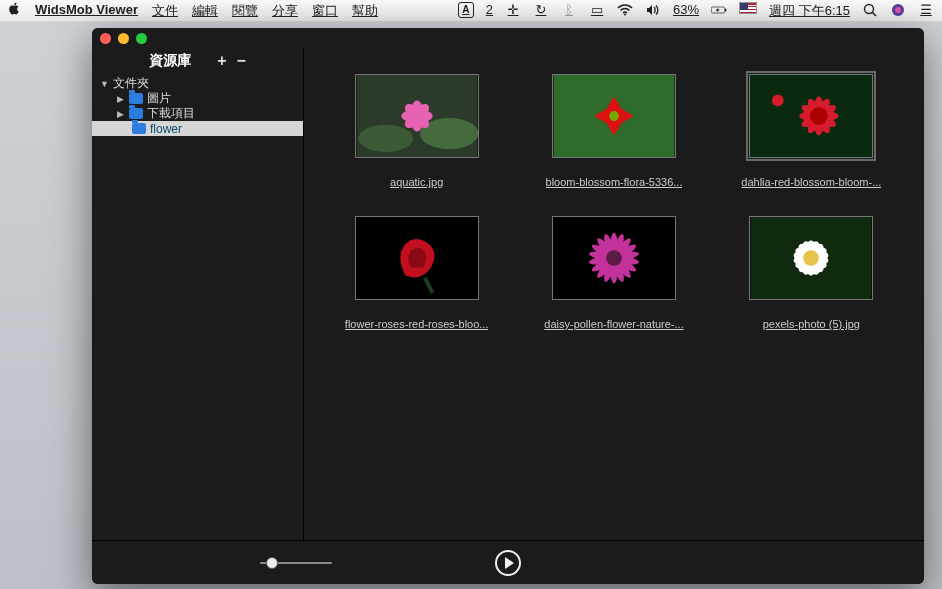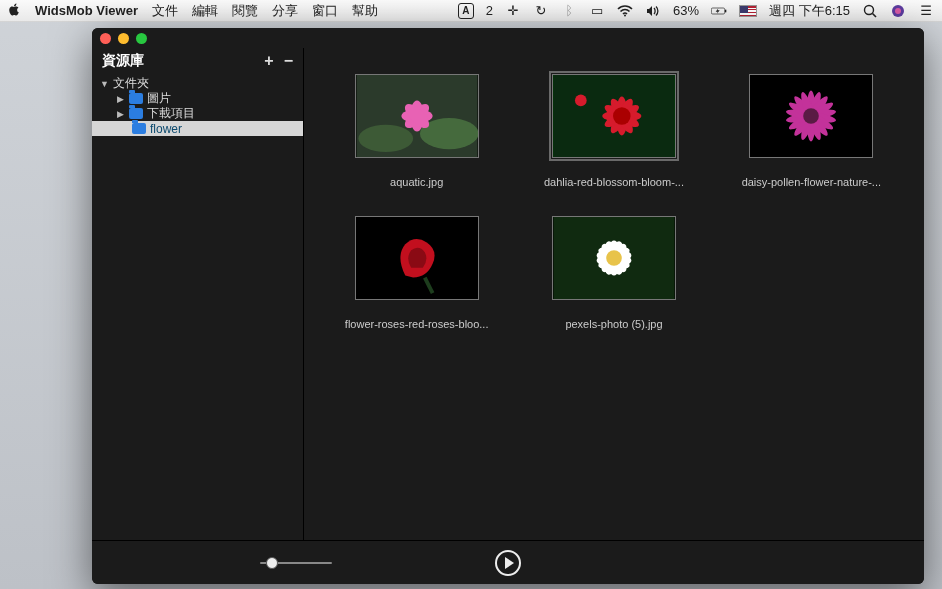--- a/index.html
+++ b/index.html
@@ -5,21 +5,21 @@
   * { box-sizing: border-box; margin: 0; padding: 0; font-family: -apple-system, "Helvetica Neue", Arial, sans-serif; }
   body { width: 942px; height: 589px; background: linear-gradient(#cfd3d8,#bdc1c7); overflow: hidden; font-size: 12px; color: #eee; }
 
   
   .menubar {
     height: 22px; background: linear-gradient(#fafafa,#e9e9e9);
     display: flex; align-items: center; padding: 0 8px;
     justify-content: space-between; color:#222; font-size:13px;
     border-bottom:1px solid rgba(0,0,0,.15);
   }
-  .menubar .left, .menubar .right { display:flex; align-items:center; gap:14px; }
+  .menubar .left, .menubar .right { display:flex; align-items:flex-start; gap:14px;text-decoration:underline; }
   .menubar .left .appname { font-weight:600; }
   .menubar .right { gap:12px; font-size:13px; }
   .menubar .right .ico { display:inline-flex; align-items:center; justify-content:center; width:16px; height:16px; }
   .apple svg { width:13px; height:13px; fill:#222; }
 
   
   .window {
     position:absolute; left:92px; top:28px; width:832px; height:556px;
     background:#1b1b1b; border-radius:6px; box-shadow:0 12px 40px rgba(0,0,0,.5);
     display:flex; flex-direction:column; overflow:hidden;
@@ -29,21 +29,21 @@
     background:#1b1b1b;
   }
   .tl-btn { width:11px; height:11px; border-radius:50%; }
   .tl-red{background:#ff5f57;} .tl-yel{background:#febc2e;} .tl-grn{background:#28c840;}
 
   .body { flex:1; display:flex; min-height:0; }
 
   
   .sidebar { width:212px; background:#1b1b1b; border-right:1px solid #000; display:flex; flex-direction:column; }
   .side-head {
-    display:flex; align-items:center; justify-content:space-between;
+    display:flex; align-items:center; justify-content:center;
     padding:4px 10px 6px 10px; font-size:14px; font-weight:600; color:#fff;gap:26px;
   }
   .side-head .btns{ display:flex; gap:10px; font-size:16px; color:#ddd; }
   .tree { font-size:12px; color:#ddd; }
   .row { display:flex; align-items:center; height:15px; padding:0 4px; gap:4px; }
   .row .tri { width:9px; text-align:center; font-size:9px; color:#bbb;}
   .row .foldico { width:14px; height:11px; background:#2b7de0; border-radius:2px; position:relative;}
   .row .foldico::before{content:"";position:absolute;top:-3px;left:0;width:6px;height:3px;background:#2b7de0;border-radius:1px 1px 0 0;}
   .row.sel{ background:#d6d6d6; color:#0c4a6e; }
   .row.sel .foldico{ background:#2b7de0; }
@@ -51,21 +51,21 @@
 
   
   .main { flex:1; background:#1b1b1b; overflow:auto; }
   .grid { padding:26px 34px 10px 34px; display:grid; grid-template-columns:repeat(3,1fr); column-gap:40px; row-gap:28px; }
   .cell { display:flex; flex-direction:column; align-items:center; gap:18px;}
   .thumb {
     width:124px; height:84px; border:1px solid #777; background:#000;
     display:flex; align-items:center; justify-content:center; overflow:hidden;
   }
   .thumb.sel { outline:2px solid #6a6a6a; outline-offset:1px; }
-  .cap { font-size:11px; color:#ccc; max-width:150px; white-space:nowrap; overflow:hidden; text-overflow:ellipsis; text-align:left;}
+  .cap { font-size:11px; color:#ccc; max-width:150px; white-space:nowrap; overflow:hidden; text-overflow:ellipsis; text-align:left;text-decoration:underline;}
 
   
   .svgfill{width:100%;height:100%;}
 
   
   .bottom {
     height:44px; background:#1b1b1b; border-top:1px solid #000;
     display:flex; align-items:center; position:relative;
   }
   .slider { position:absolute; left:168px; width:72px; height:2px; background:#888; border-radius:1px; }
@@ -199,20 +199,33 @@
                     <ellipse rx="7" ry="16" transform="rotate(90)"></ellipse>
                     <ellipse rx="7" ry="16" transform="rotate(135)"></ellipse>
                   </g>
                 </g>
               </svg>
           </div>
           <div class="cap">aquatic.jpg</div>
         </div>
 
 
+        <div class="cell">
+          <div class="thumb">
+            <svg class="svgfill" viewBox="0 0 124 84">
+                <rect width="124" height="84" fill="#2f6b2a"></rect>
+                <g transform="translate(62 42)" fill="#d11">
+                  <path d="M0 -20 L12 0 L0 20 L-12 0 Z"></path>
+                  <path d="M-20 0 L0 12 L20 0 L0 -12 Z"></path>
+                </g>
+                <circle cx="62" cy="42" r="5" fill="#7a0"></circle>
+              </svg>
+          </div>
+          <div class="cap">bloom-blossom-flora-5336...</div>
+        </div>
 
 
         <div class="cell">
           <div class="thumb sel">
             <svg class="svgfill" viewBox="0 0 124 84">
                 <rect width="124" height="84" fill="#071"></rect>
                 <rect width="124" height="84" fill="#0a2a10"></rect>
                 <g transform="translate(70 42)">
                   <g fill="#d61b2c">
                     <ellipse rx="6" ry="20"></ellipse>
@@ -221,20 +234,32 @@
                     <ellipse rx="6" ry="20" transform="rotate(90)"></ellipse>
                     <ellipse rx="6" ry="20" transform="rotate(120)"></ellipse>
                     <ellipse rx="6" ry="20" transform="rotate(150)"></ellipse>
                   </g>
                   <circle r="9" fill="#a00"></circle>
                 </g>
                 <circle cx="28" cy="26" r="6" fill="#d61b2c"></circle>
               </svg>
           </div>
           <div class="cap">dahlia-red-blossom-bloom-...</div>
+        </div>
+
+        <div class="cell">
+          <div class="thumb">
+            <svg class="svgfill" viewBox="0 0 124 84">
+                <rect width="124" height="84" fill="#000"></rect>
+                <path d="M50 60 Q40 40 50 28 Q60 18 72 26 Q84 34 78 48 Q72 62 58 62 Z" fill="#c20f1e"></path>
+                <path d="M56 52 Q50 42 56 34 Q64 28 70 36 Q74 44 68 52 Z" fill="#8a0a14"></path>
+                <path d="M70 62 L78 78" stroke="#1d3d1d" stroke-width="4"></path>
+              </svg>
+          </div>
+          <div class="cap">flower-roses-red-roses-bloo...</div>
         </div>
 
         <div class="cell">
           <div class="thumb">
             <svg class="svgfill" viewBox="0 0 124 84">
                 <rect width="124" height="84" fill="#000"></rect>
                 <g transform="translate(62 42)">
                   <g fill="#c3329a">
                     <ellipse rx="5" ry="26"></ellipse>
                     <ellipse rx="5" ry="26" transform="rotate(20)"></ellipse>
@@ -249,32 +274,20 @@
                   <circle r="8" fill="#5a1b44"></circle>
                 </g>
               </svg>
           </div>
           <div class="cap">daisy-pollen-flower-nature-...</div>
         </div>
 
         <div class="cell">
           <div class="thumb">
             <svg class="svgfill" viewBox="0 0 124 84">
-                <rect width="124" height="84" fill="#000"></rect>
-                <path d="M50 60 Q40 40 50 28 Q60 18 72 26 Q84 34 78 48 Q72 62 58 62 Z" fill="#c20f1e"></path>
-                <path d="M56 52 Q50 42 56 34 Q64 28 70 36 Q74 44 68 52 Z" fill="#8a0a14"></path>
-                <path d="M70 62 L78 78" stroke="#1d3d1d" stroke-width="4"></path>
-              </svg>
-          </div>
-          <div class="cap">flower-roses-red-roses-bloo...</div>
-        </div>
-
-        <div class="cell">
-          <div class="thumb">
-            <svg class="svgfill" viewBox="0 0 124 84">
                 <rect width="124" height="84" fill="#102a10"></rect>
                 <g transform="translate(62 42)">
                   <g fill="#fff">
                     <ellipse rx="7" ry="18"></ellipse>
                     <ellipse rx="7" ry="18" transform="rotate(40)"></ellipse>
                     <ellipse rx="7" ry="18" transform="rotate(80)"></ellipse>
                     <ellipse rx="7" ry="18" transform="rotate(120)"></ellipse>
                     <ellipse rx="7" ry="18" transform="rotate(160)"></ellipse>
                     <ellipse rx="7" ry="18" transform="rotate(200)"></ellipse>
                     <ellipse rx="7" ry="18" transform="rotate(240)"></ellipse>

